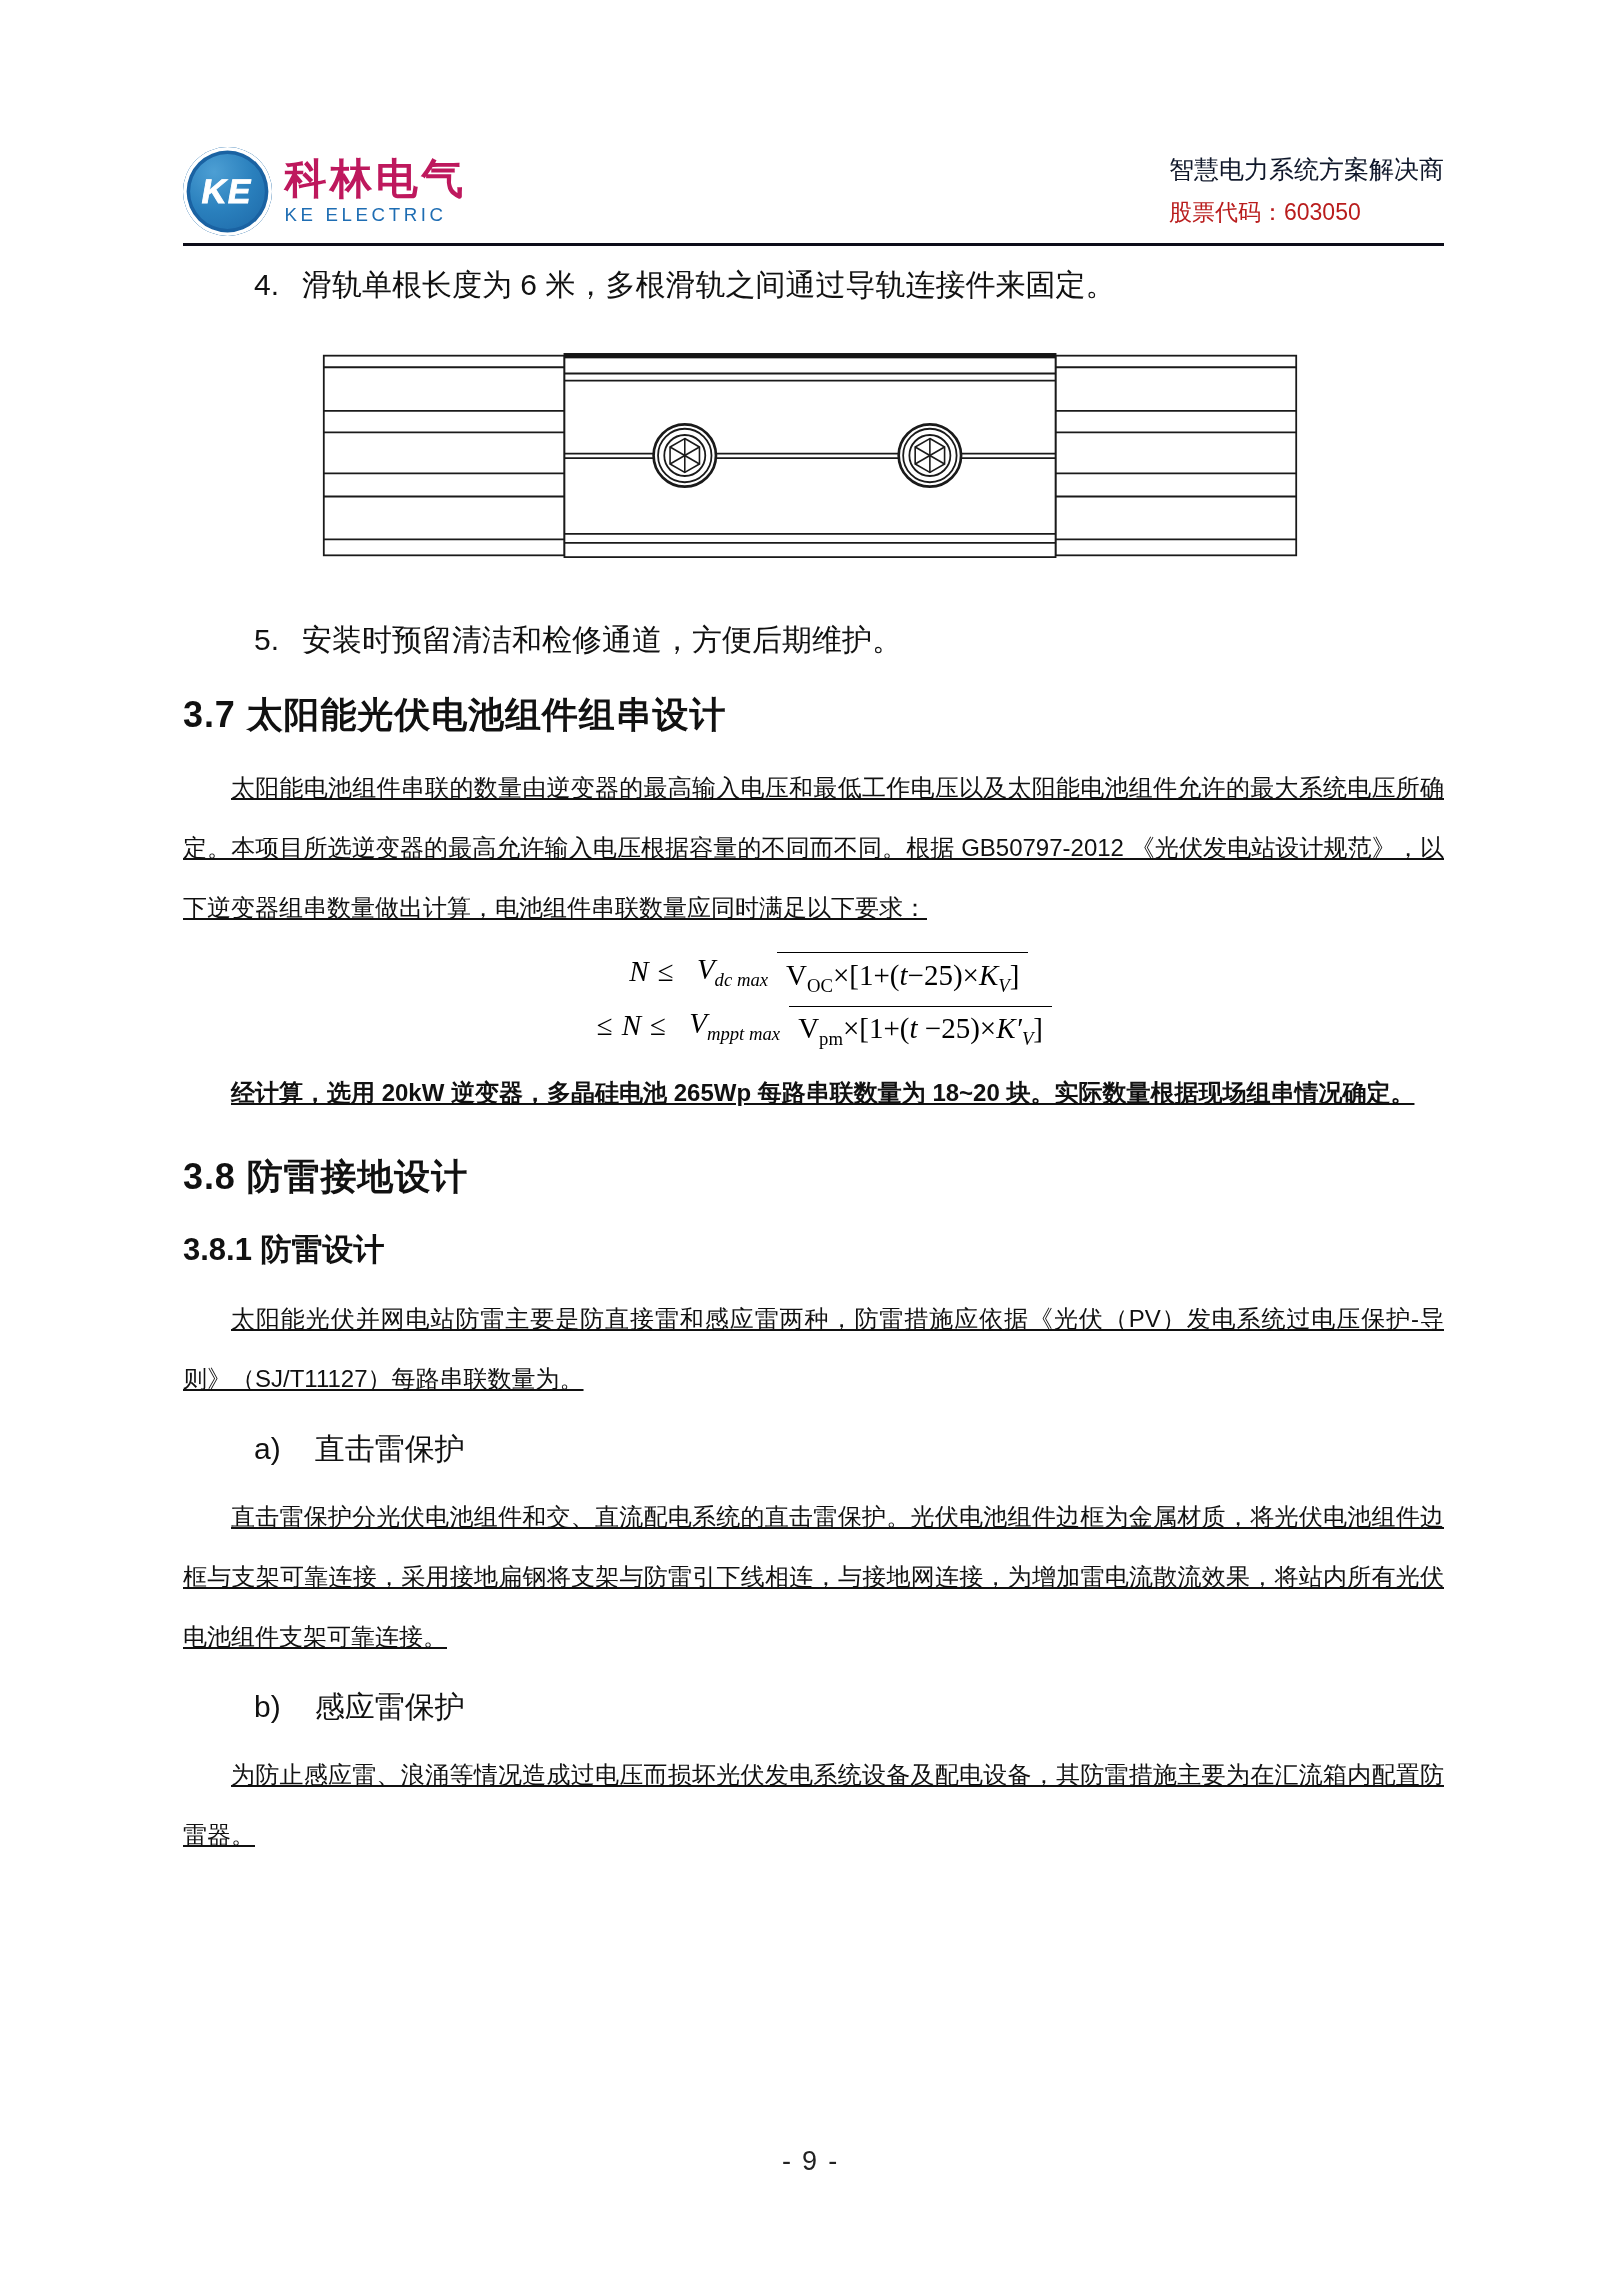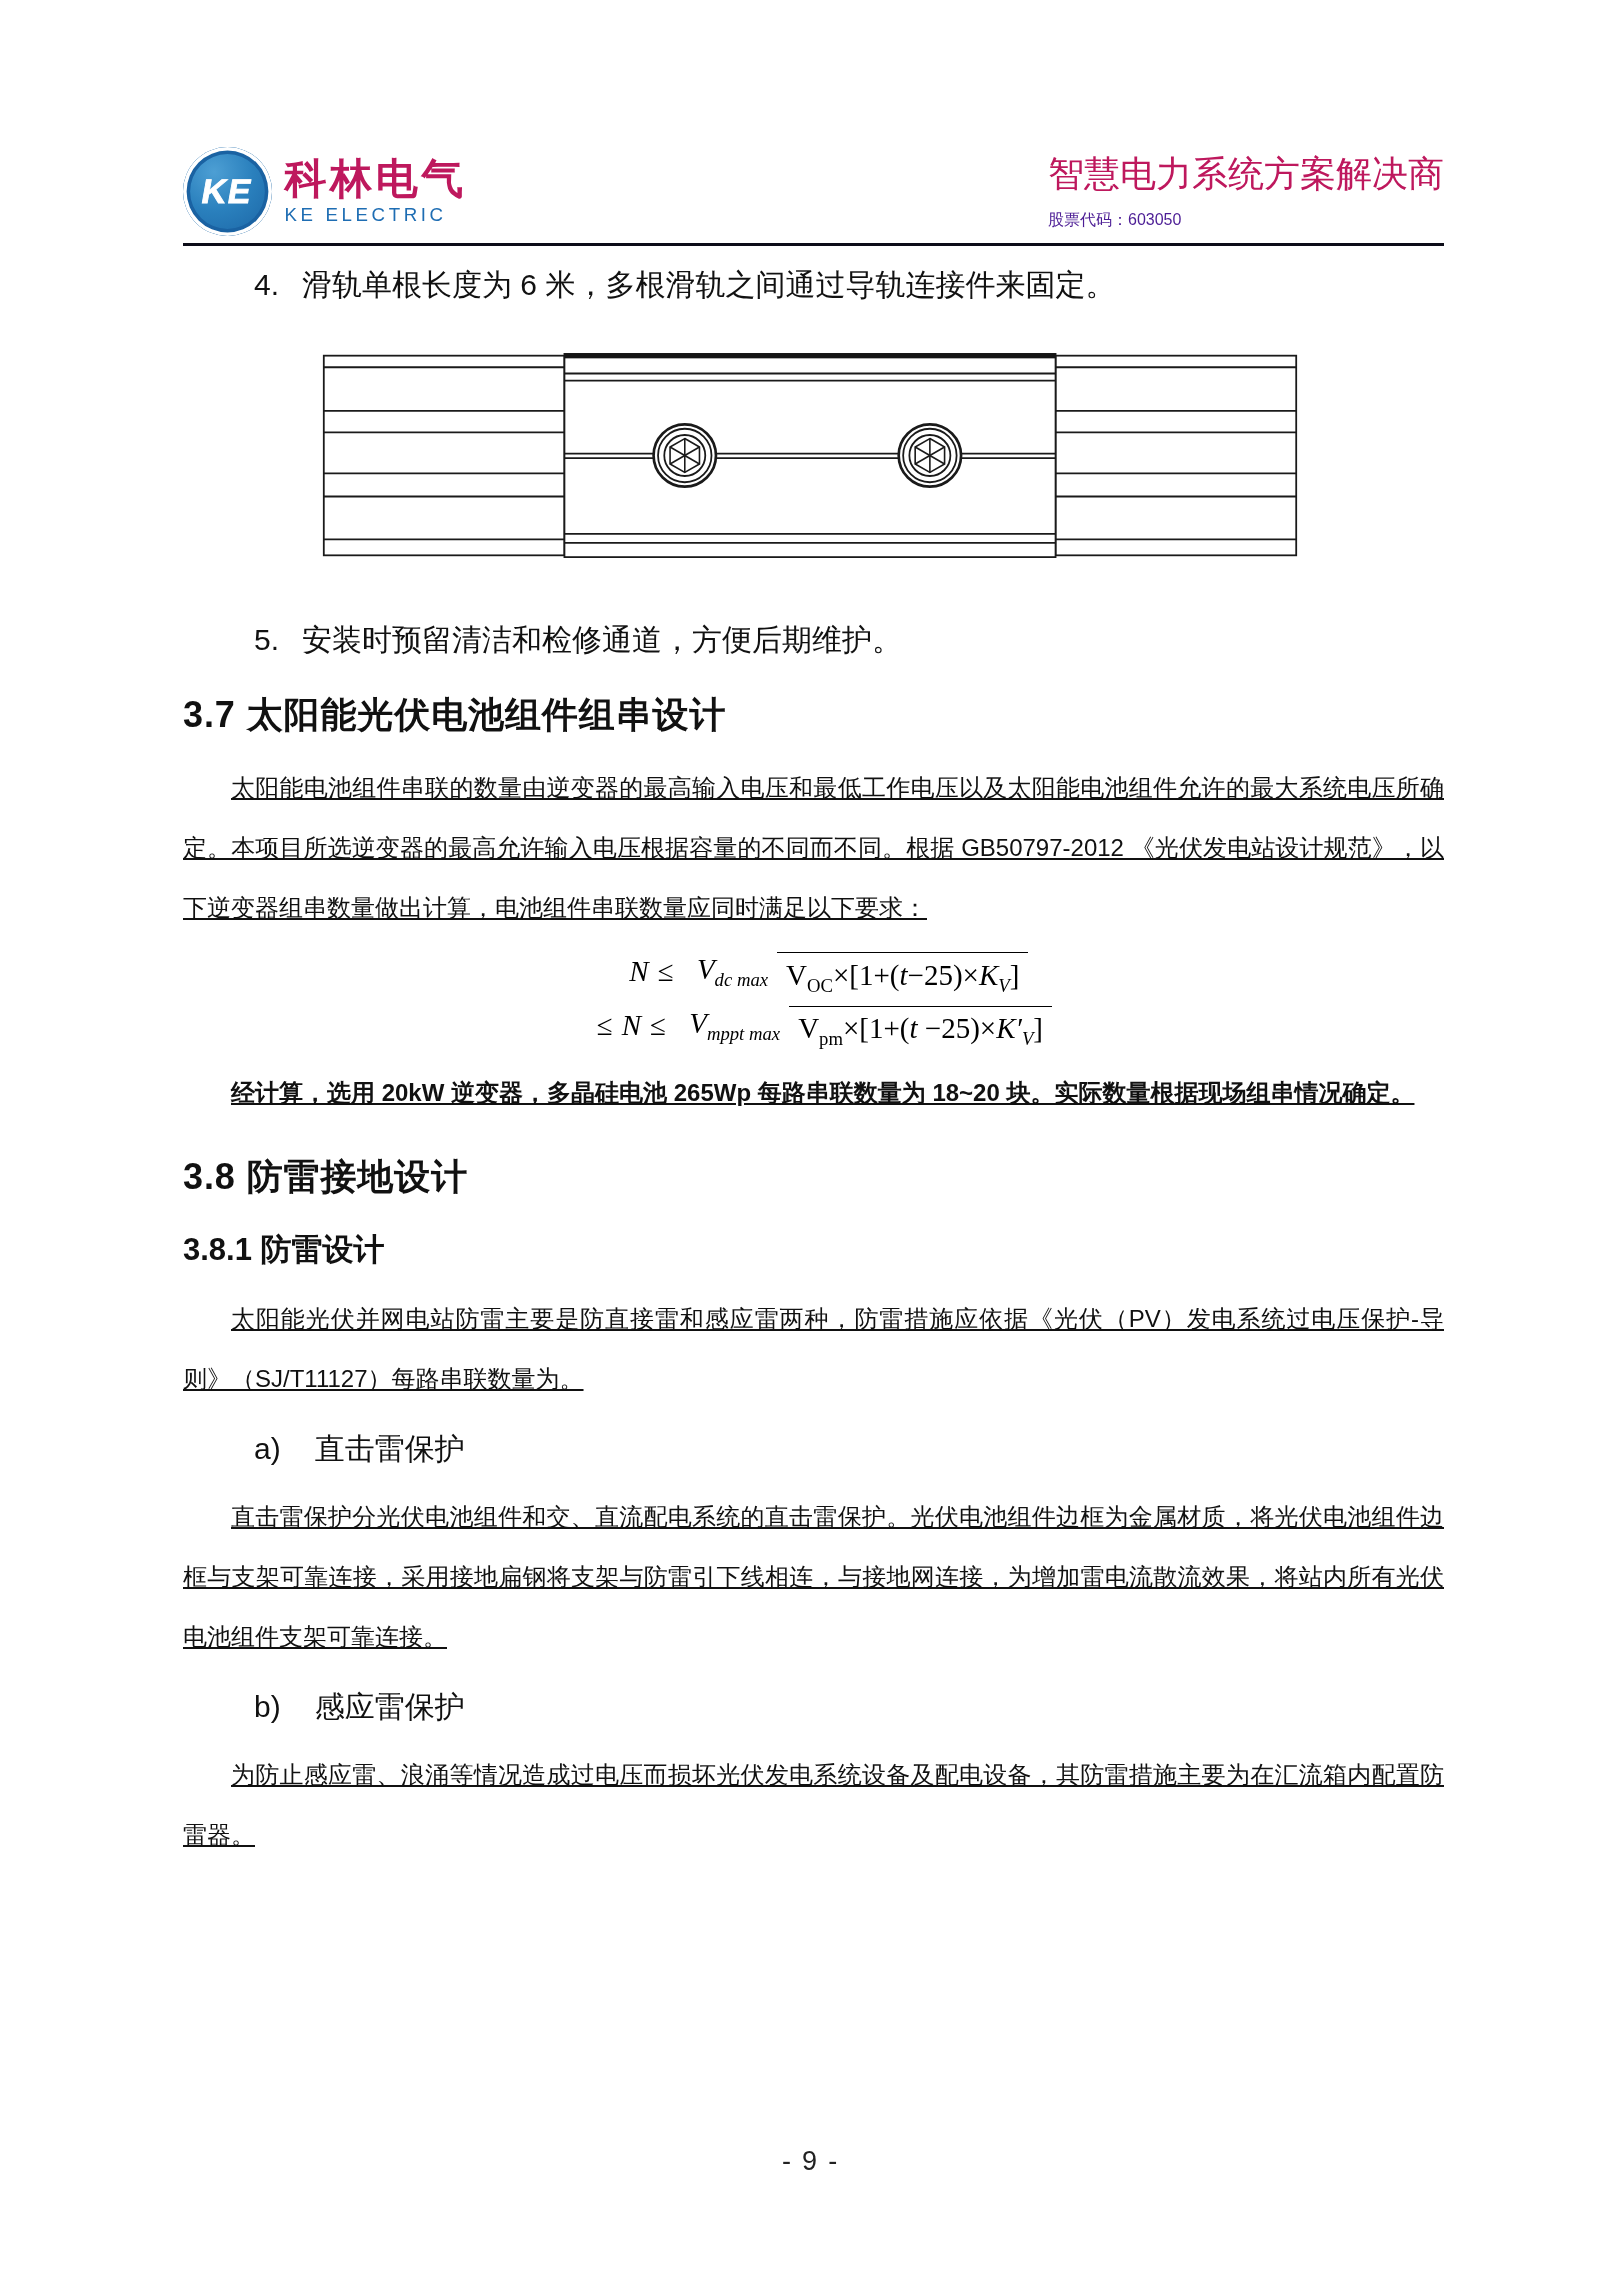--- a/index.html
+++ b/index.html
@@ -19,22 +19,22 @@
     box-shadow: inset 0 0 0 3.6px #ffffff, inset 0 0 0 7.1px #1a62a2;
     display:flex; align-items:center; justify-content:center;
   }
   .logo-circle span {
     font-weight:bold; font-size:34px; color:#ffffff; letter-spacing:1.8px;
     transform: skewX(-10deg); -webkit-text-stroke:0.9px #ffffff;
   }
   .brand-cn { font-size:42px; font-weight:bold; color:#be185d; letter-spacing:3.6px; line-height:1.05; }
   .brand-en { font-size:18.7px; color:#1e6db3; letter-spacing:3.6px; margin-top:2.7px; }
   .header-right { padding-bottom:1.8px; }
-  .tagline { font-size:36px; color:#be185d;text-align:center; }
-  .stock   { font-size:16px; color:#4c1d95; margin-top:10.7px; }
+  .tagline { font-size:25px; color:#0f172a;text-align:center; }
+  .stock   { font-size:23px; color:#b91c1c; margin-top:10.7px; }
 
   
   .li { font-size:30px; line-height:1.35; margin-top:18.7px; padding-left:71px; }
   .li .num { margin-right:23px; }
   .li5 { margin-top:62px; }
 
   .figure { margin:48px 0 0 139px; width:976px; }
   .figure svg { display:block; }
 
   h2 { font-size:36px; font-weight:bold; margin:30px 0 0; letter-spacing:0.9px; }

